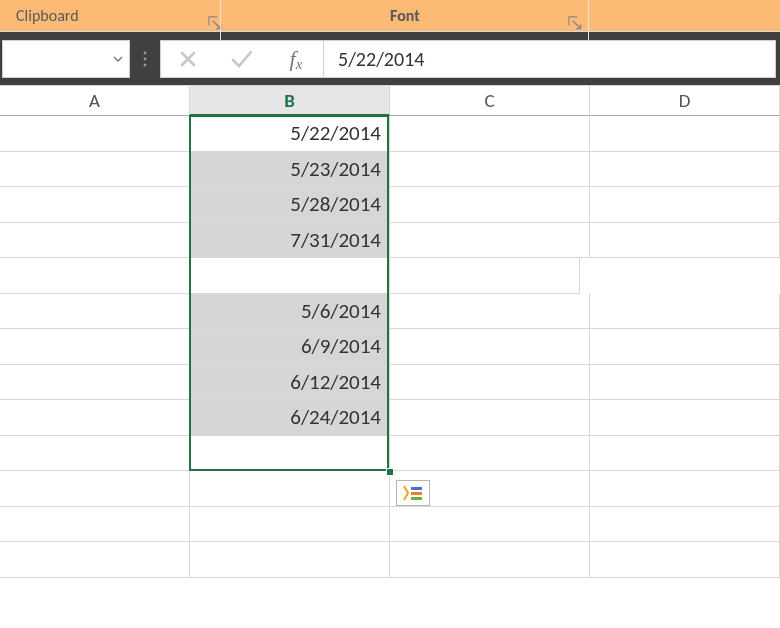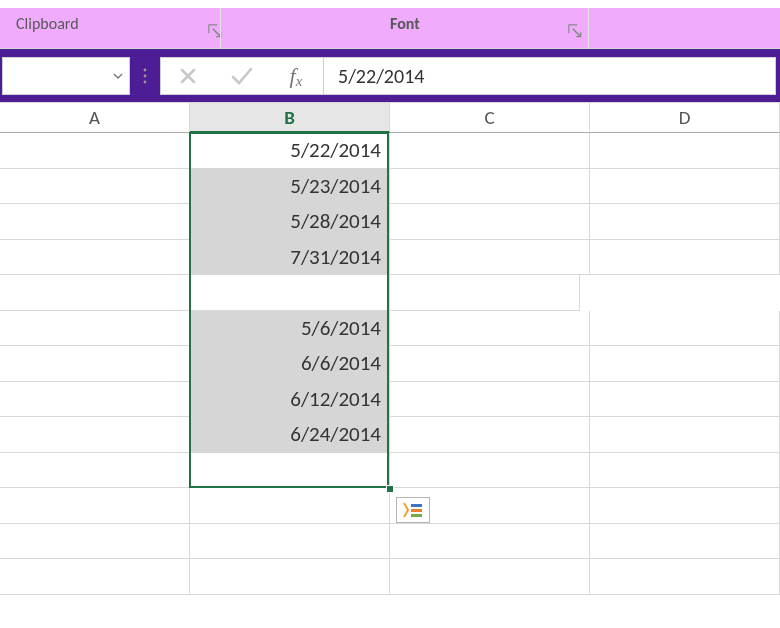--- a/index.html
+++ b/index.html
@@ -9,25 +9,24 @@
     font-size: 16px;
     color: #444;
     background: #fff;
     width: 780px;
     height: 628px;
     overflow: hidden;
   }
 
   
   .ribbon-row {
-    height: 41px;
+    height: 32px;
     border-bottom: 1px solid #d8d8d8;
     position: relative;
-    background: #f0abfc;
-    margin-top: 8px;
+    background: #fdba74;
   }
   .ribbon-group {
     position: absolute;
     top: 4px;
     font-size: 16px;
     color: #595959;
   }
   .ribbon-group .launcher {
     position: absolute;
     right: -2px;
@@ -46,21 +45,21 @@
   .vsep.s2 { left: 588px; }
 
   
   .fbar-row {
     height: 54px;
     border-bottom: 1px solid #d8d8d8;
     display: flex;
     align-items: center;
     gap: 0;
     padding: 6px 0 6px 0;
-    background: #4c1d95;
+    background: #404040;
   }
   .namebox {
     width: 128px;
     height: 38px;
     border: 1px solid #cfcfcf;
     margin-left: 2px;
     display: flex;
     align-items: center;
     justify-content: flex-end;
     position: relative;
@@ -293,21 +292,21 @@
       <div class="cell colA"></div>
       <div class="cell colB selfill">
           <span>5/6/2014</span>
         </div>
       <div class="cell colC"></div>
       <div class="cell colD"></div>
     </div>
     <div class="row">
       <div class="cell colA"></div>
       <div class="cell colB selfill">
-          <span>6/6/2014</span>
+          <span>6/9/2014</span>
         </div>
       <div class="cell colC"></div>
       <div class="cell colD"></div>
     </div>
     <div class="row">
       <div class="cell colA"></div>
       <div class="cell colB selfill">
           <span>6/12/2014</span>
         </div>
       <div class="cell colC"></div>

